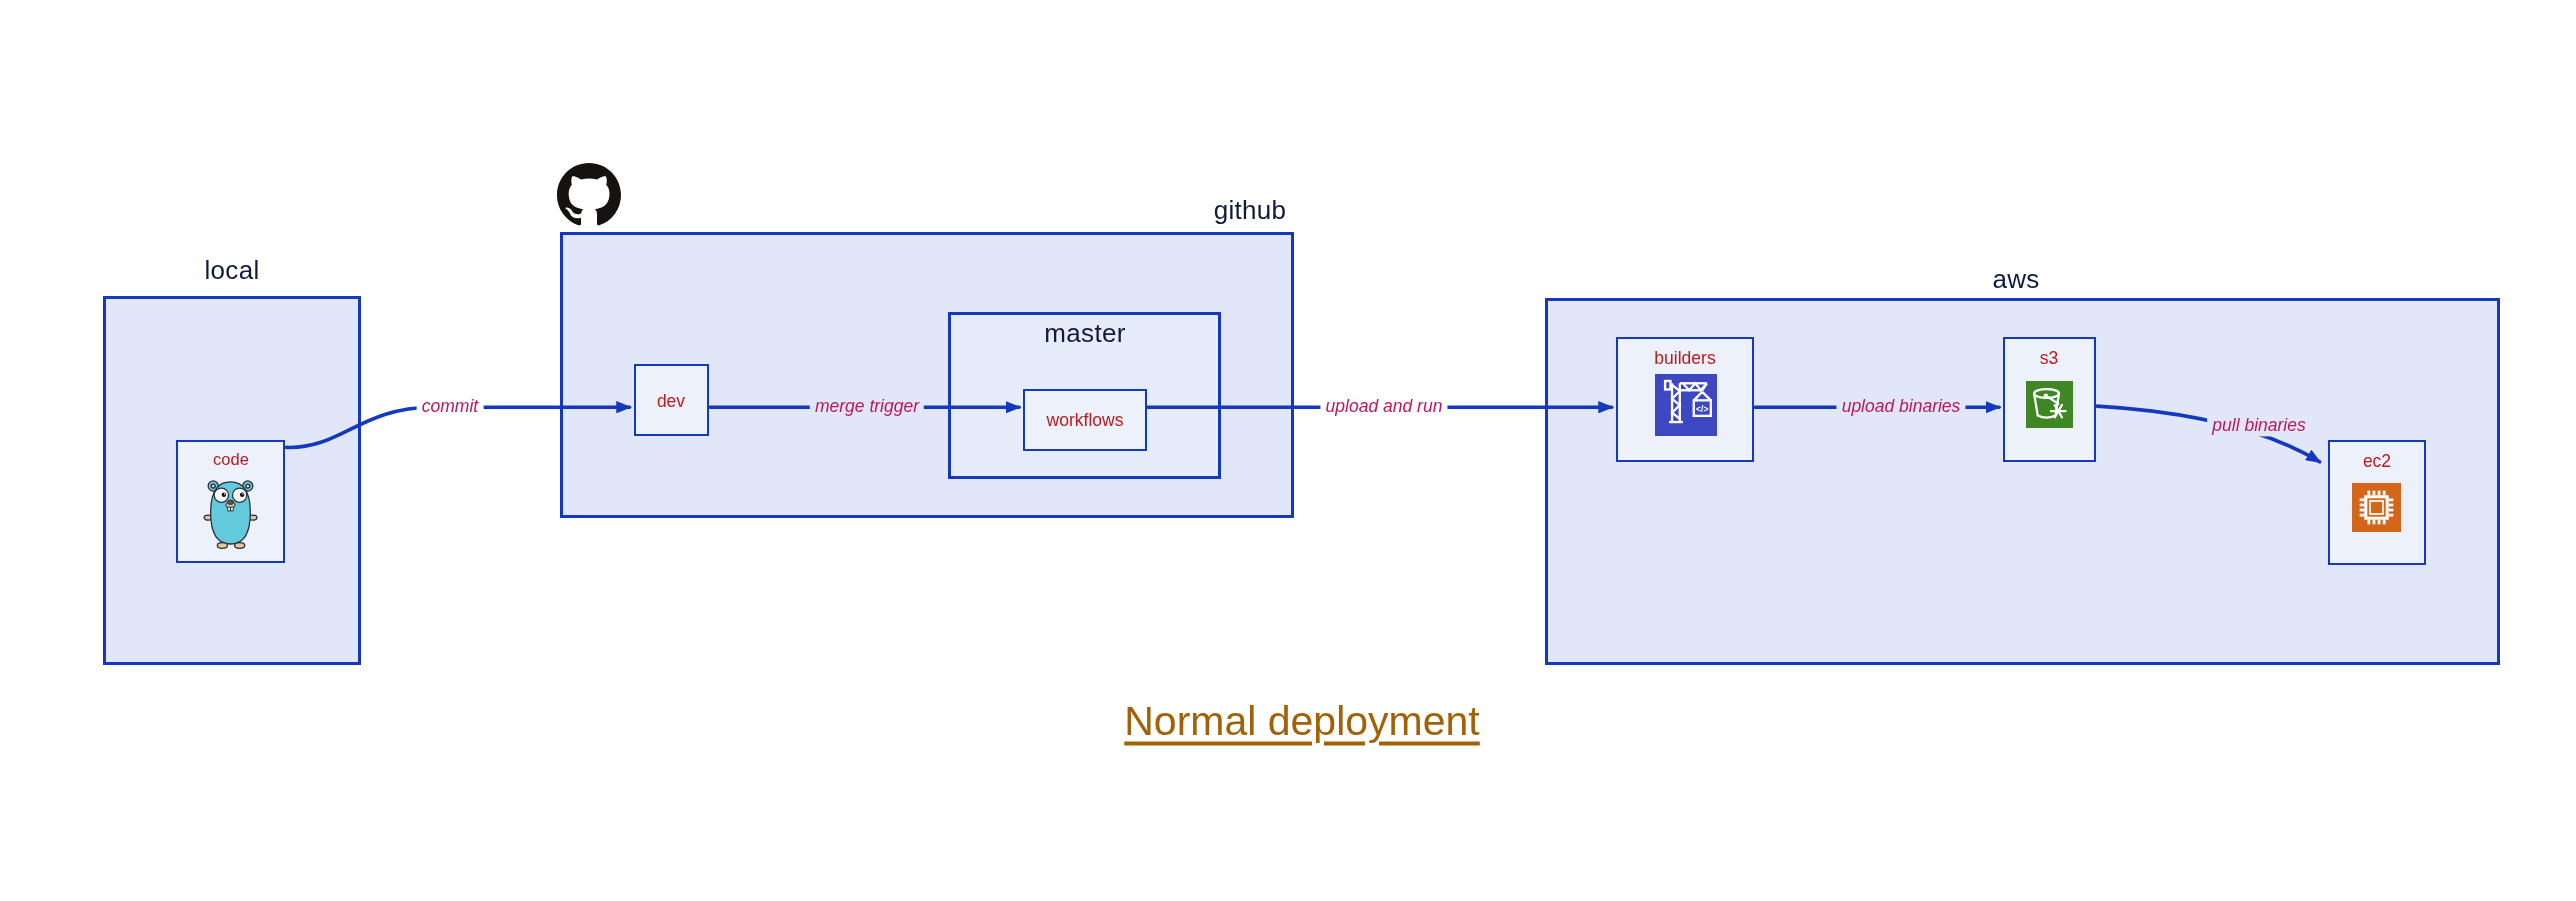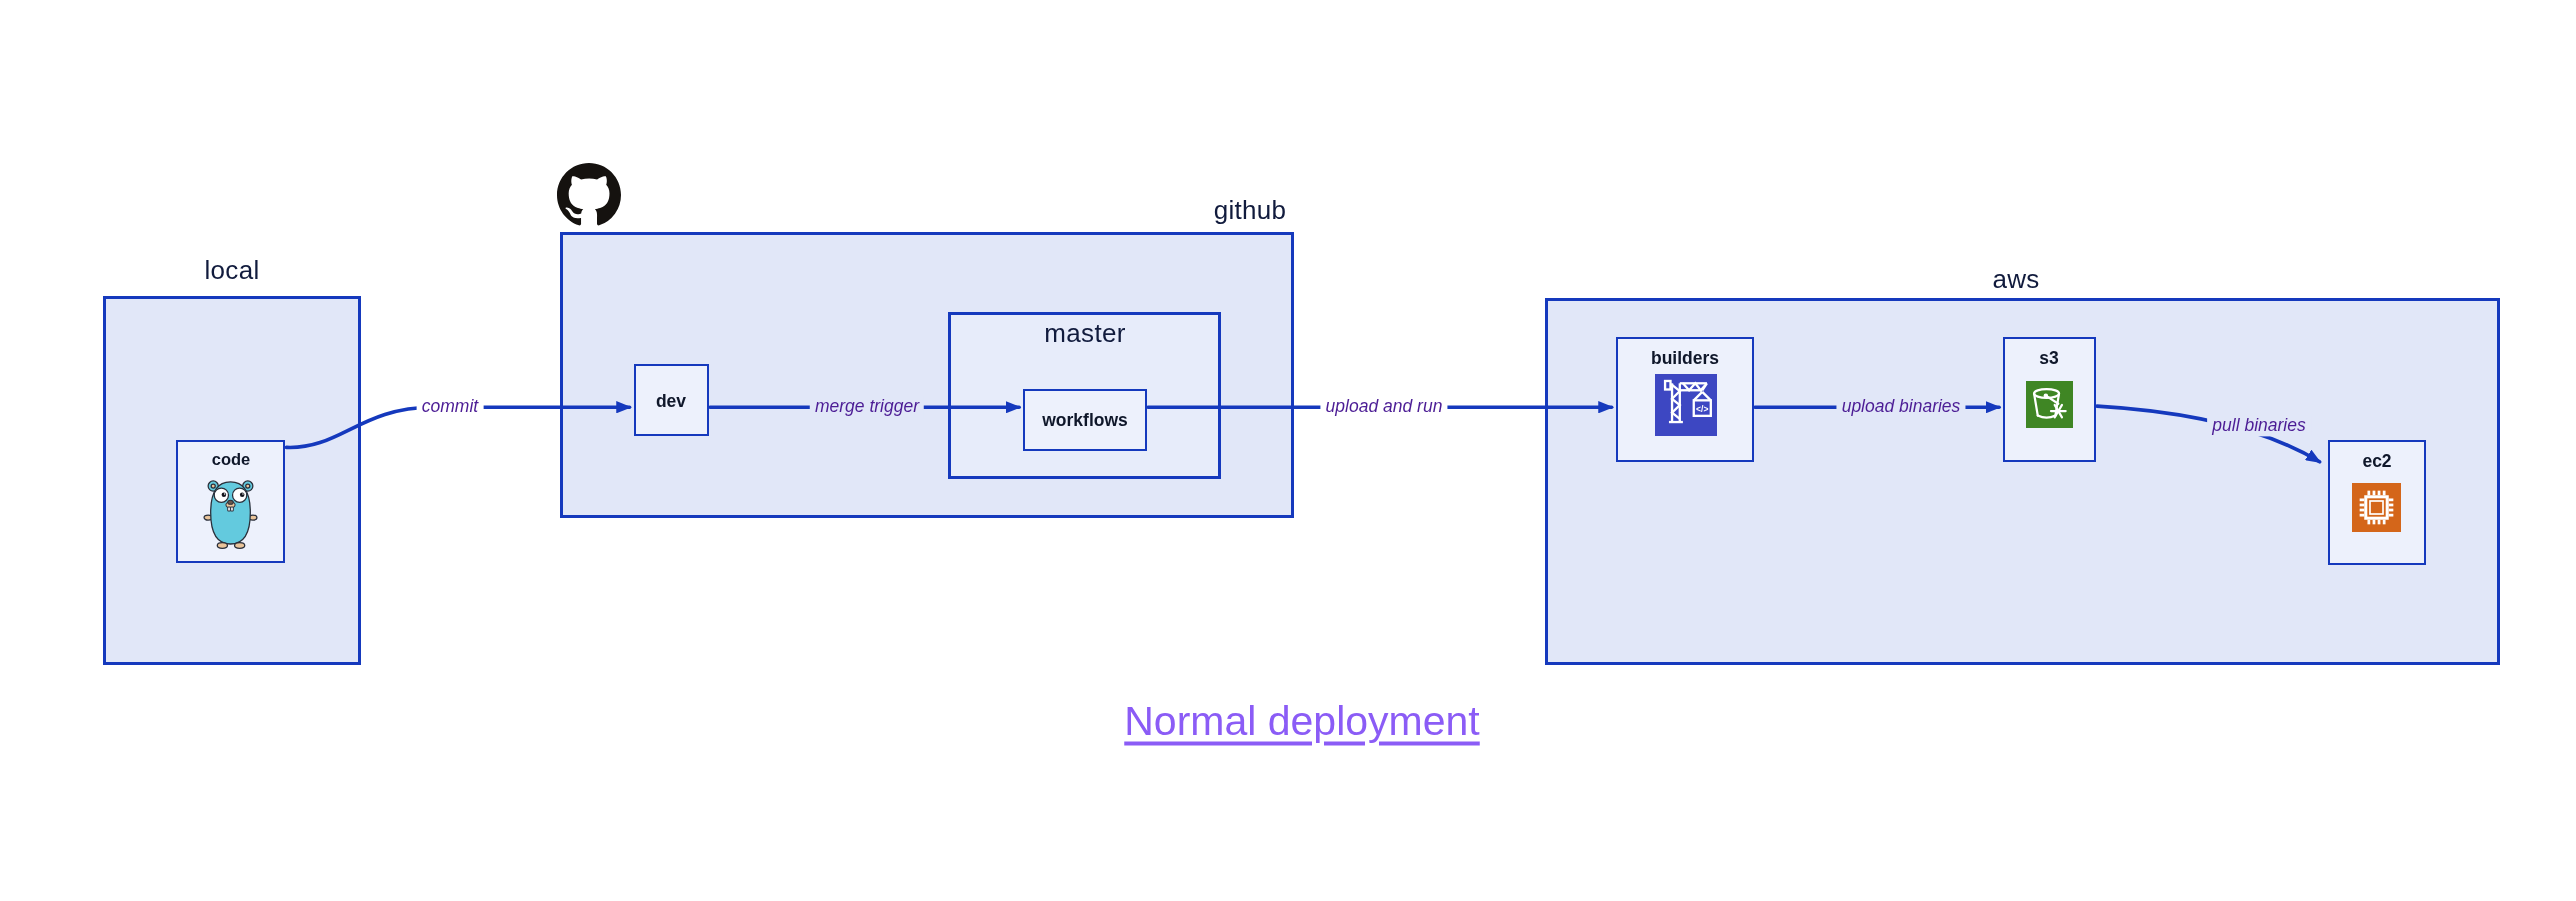--- a/index.html
+++ b/index.html
@@ -13,32 +13,32 @@
   .group.master{ background:#e7ecfa; }
   .node{
     position:absolute; background:#edf1fc; border:2.6px solid #1539bd; box-sizing:border-box;
   }
   .group-label{
     position:absolute; transform:translate(-50%,-50%);
     color:#111b3d; font-size:26px; font-weight:500; letter-spacing:0.3px; white-space:nowrap;
   }
   .node-label{
     position:absolute; transform:translate(-50%,-50%);
-    color:#0f172a; font-size:17.5px; font-weight:bold; white-space:nowrap;
+    color:#b91c1c; font-size:17.5px; font-weight:normal; white-space:nowrap;
   }
   .edge-label{
     position:absolute; transform:translate(-50%,-50%);
-    color:#4c1d95; font-size:17.5px; font-style:italic; white-space:nowrap;
+    color:#be185d; font-size:17.5px; font-style:italic; white-space:nowrap;
     padding:1px 5.2px; line-height:1.1;
   }
   .edge-label.on-white{ background:#ffffff; }
   .edge-label.on-lav{ background:#e1e7f8; }
   .title{
     position:absolute; transform:translate(-50%,-50%);
-    color:#8b5cf6; font-size:41px; font-weight:500; white-space:nowrap;
+    color:#a16207; font-size:41px; font-weight:500; white-space:nowrap;
     text-decoration:underline; text-decoration-thickness:3.6px; text-underline-offset:7.2px;
   }
   .icon{ position:absolute; }
   svg.edges{ position:absolute; left:0; top:0; }
 </style>
 </head>
 <body>
 
 <div id="canvas">
 

